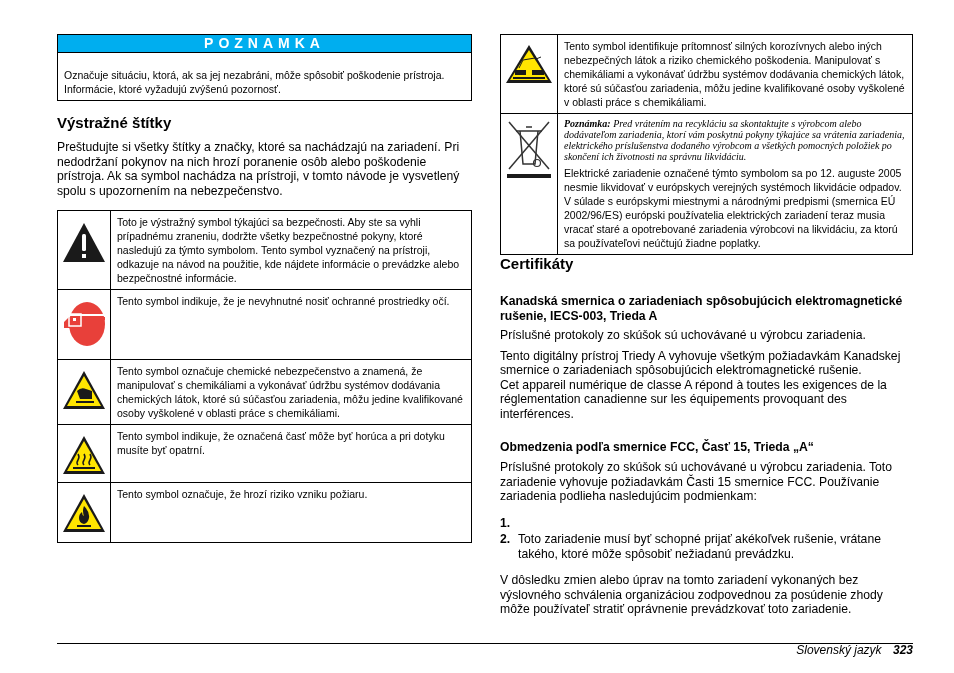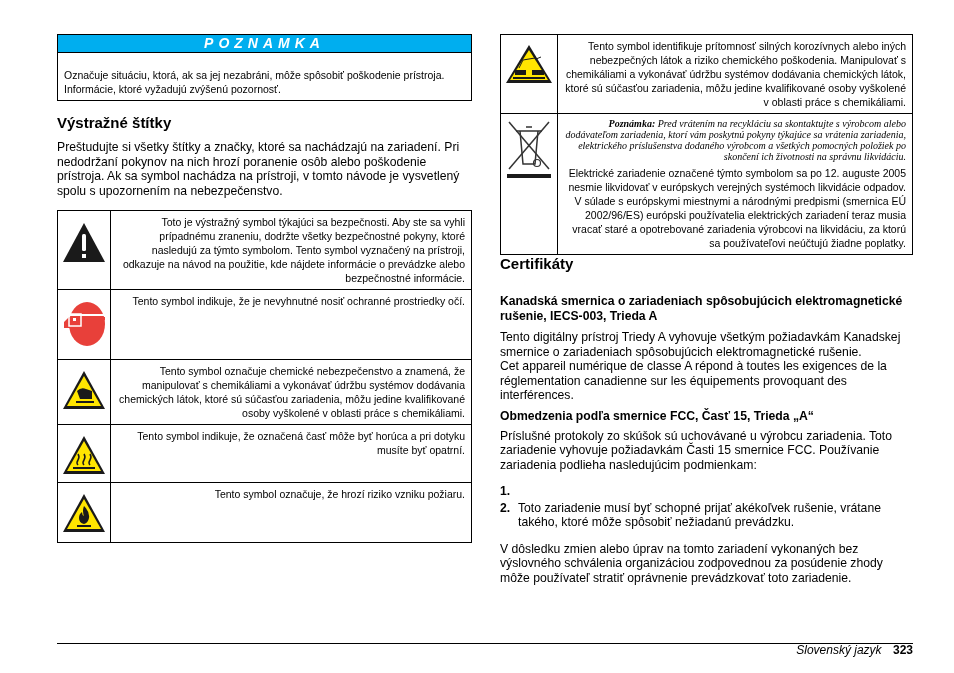--- a/index.html
+++ b/index.html
@@ -7,45 +7,45 @@
     width: 954px; height: 673px; position: relative; overflow: hidden;
     font-family: "Liberation Sans", sans-serif; color: #000;
   }
   .col-left { position: absolute; left: 57px; top: 34px; width: 415px; }
   .col-right { position: absolute; left: 500px; top: 34px; width: 413px; }
 
   
   .notice { border: 1px solid #000; }
   .notice-head {
     background: #00aeef; color: #fff; text-align: center;
-    font-weight: bold; font-style: italic; font-size: 14px;
+    font-weight: bold; font-size: 14px;
     letter-spacing: 5px; height: 17px; line-height: 17px;
     border-bottom: 1px solid #000;
   }
   .notice-body { font-size: 10.5px; line-height: 14px; padding: 15px 6px 4px 6px; }
 
   h2 { font-size: 15px; font-weight: bold; margin: 0; }
   .h2-left { margin-top: 13px; }
   p.body { font-size: 12.2px; line-height: 14.5px; margin: 0; }
 
-  table.sym { border-collapse: collapse; width: 100%; text-align: right; }
+  table.sym { border-collapse: collapse; width: 100%; }
   table.sym td { border: 1px solid #000; vertical-align: top; }
   table.sym td.ic { width: 52px; padding: 0; text-align: center; }
   table.sym td.tx { font-size: 10.5px; line-height: 14px; padding: 4px 6px; }
   .ic svg { display: block; margin: 0 auto; }
 
   h3 { font-size: 12.2px; font-weight: bold; margin: 0; line-height: 15px; }
   ol.conds { margin: 0; padding: 0; list-style: none; font-size: 12.2px; line-height: 14.5px; }
   ol.conds li { display: flex; margin-bottom: 2px; }
   ol.conds .num { font-weight: bold; width: 18px; flex: none; }
 
   .footer-line { position: absolute; left: 57px; top: 643px; width: 856px; height: 1px; background: #000; }
   .footer { position: absolute; right: 41px; top: 643px; font-size: 12px; line-height: 14px; }
   .footer .lang { font-style: italic; margin-right: 8px; }
-  .footer .page { font-weight: bold; }
+  .footer .page { font-weight: bold; font-style: italic; }
   .ital { font-style: italic; }
 </style>
 </head>
 <body>
 
 <div class="col-left">
   <div class="notice">
     <div class="notice-head">POZNAMKA</div>
     <div class="notice-body">Označuje situáciu, ktorá, ak sa jej nezabráni, môže spôsobiť poškodenie prístroja. Informácie, ktoré vyžadujú zvýšenú pozornosť.</div>
   </div>
@@ -146,23 +146,24 @@
           <span>Pred vrátením na recykláciu sa skontaktujte s výrobcom alebo dodávateľom zariadenia, ktorí vám poskytnú pokyny týkajúce sa vrátenia zariadenia, elektrického príslušenstva dodaného výrobcom a všetkých pomocných položiek po skončení ich životnosti na správnu likvidáciu.</span>
         </div>
         <div style="margin-top:4px;">Elektrické zariadenie označené týmto symbolom sa po 12. auguste 2005 nesmie likvidovať v európskych verejných systémoch likvidácie odpadov. V súlade s európskymi miestnymi a národnými predpismi (smernica EÚ 2002/96/ES) európski používatelia elektrických zariadení teraz musia vracať staré a opotrebované zariadenia výrobcovi na likvidáciu, za ktorú sa používateľovi neúčtujú žiadne poplatky.</div>
       </td>
     </tr>
   </tbody>
     </table>
 
   <h2 style="">Certifikáty</h2>
   <h3 style="margin-top:22px;">Kanadská smernica o zariadeniach spôsobujúcich elektromagnetické rušenie, IECS-003, Trieda A</h3>
+  <p class="body" style="margin-top:4px;">Príslušné protokoly zo skúšok sú uchovávané u výrobcu zariadenia.</p>
   <p class="body" style="margin-top:6px;">Tento digitálny prístroj Triedy A vyhovuje všetkým požiadavkám Kanadskej smernice o zariadeniach spôsobujúcich elektromagnetické rušenie.</p>
   <p class="body" style="">Cet appareil numérique de classe A répond à toutes les exigences de la réglementation canadienne sur les équipements provoquant des interférences.</p>
-  <h3 style="margin-top:6px;">Obmedzenia podľa smernice FCC, Časť 15, Trieda „A“</h3>
+  <h3 style="margin-top:19px;">Obmedzenia podľa smernice FCC, Časť 15, Trieda „A“</h3>
   <p class="body" style="margin-top:5px;">Príslušné protokoly zo skúšok sú uchovávané u výrobcu zariadenia. Toto zariadenie vyhovuje požiadavkám Časti 15 smernice FCC. Používanie zariadenia podlieha nasledujúcim podmienkam:</p>
   <ol class="conds" style="margin-top:12px;">
     <li>
       <span class="num">1.</span>
     </li>
     <li>
       <span class="num">2.</span>
       <span>Toto zariadenie musí byť schopné prijať akékoľvek rušenie, vrátane takého, ktoré môže spôsobiť nežiadanú prevádzku.</span>
     </li>
   </ol>

